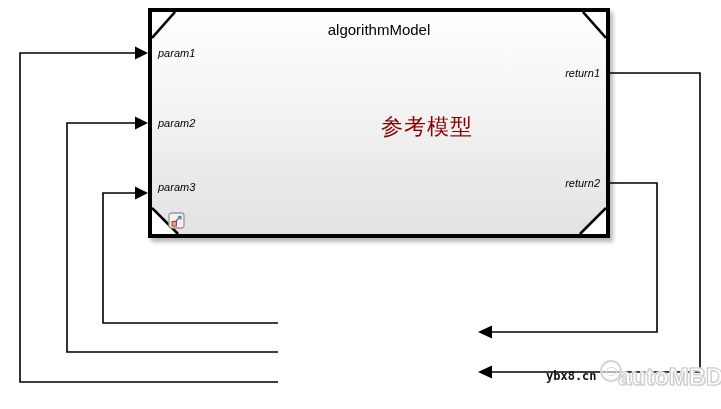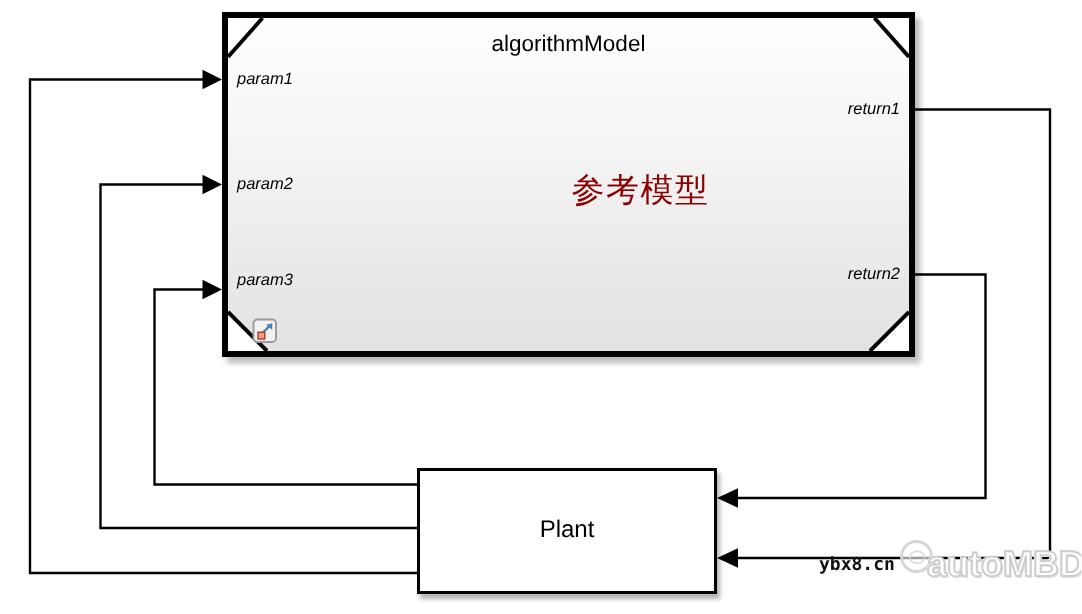--- a/index.html
+++ b/index.html
@@ -108,23 +108,20 @@
     <div class="algo-annotation">参考模型</div>
 
     <svg id="badge" viewBox="0 0 18 18" xmlns="http://www.w3.org/2000/svg">
       <rect x="1" y="1" width="15" height="15" rx="2.5" fill="#f2f2f2" stroke="#9a9a9a" stroke-width="1.3"></rect>
       <line x1="5" y1="12" x2="12" y2="5" stroke="#4a7fb5" stroke-width="1.6"></line>
       <polygon points="13.5,3.5 13.5,8 9.5,4.5" fill="#4a7fb5"></polygon>
       <rect x="4" y="9.5" width="4.5" height="4.5" fill="#e8a08a" stroke="#b2412a" stroke-width="1"></rect>
     </svg>
   </div>
 
-  <div id="plant-block">
-    <div class="plant-label">Plant</div>
-  </div>
 
   <div id="watermark">
     <span class="wm-site">ybx8.cn</span>
     <span class="wm-logo"></span>
     <span class="wm-brand">autoMBD</span>
   </div>
 
 </div>
 
 </body></html>

